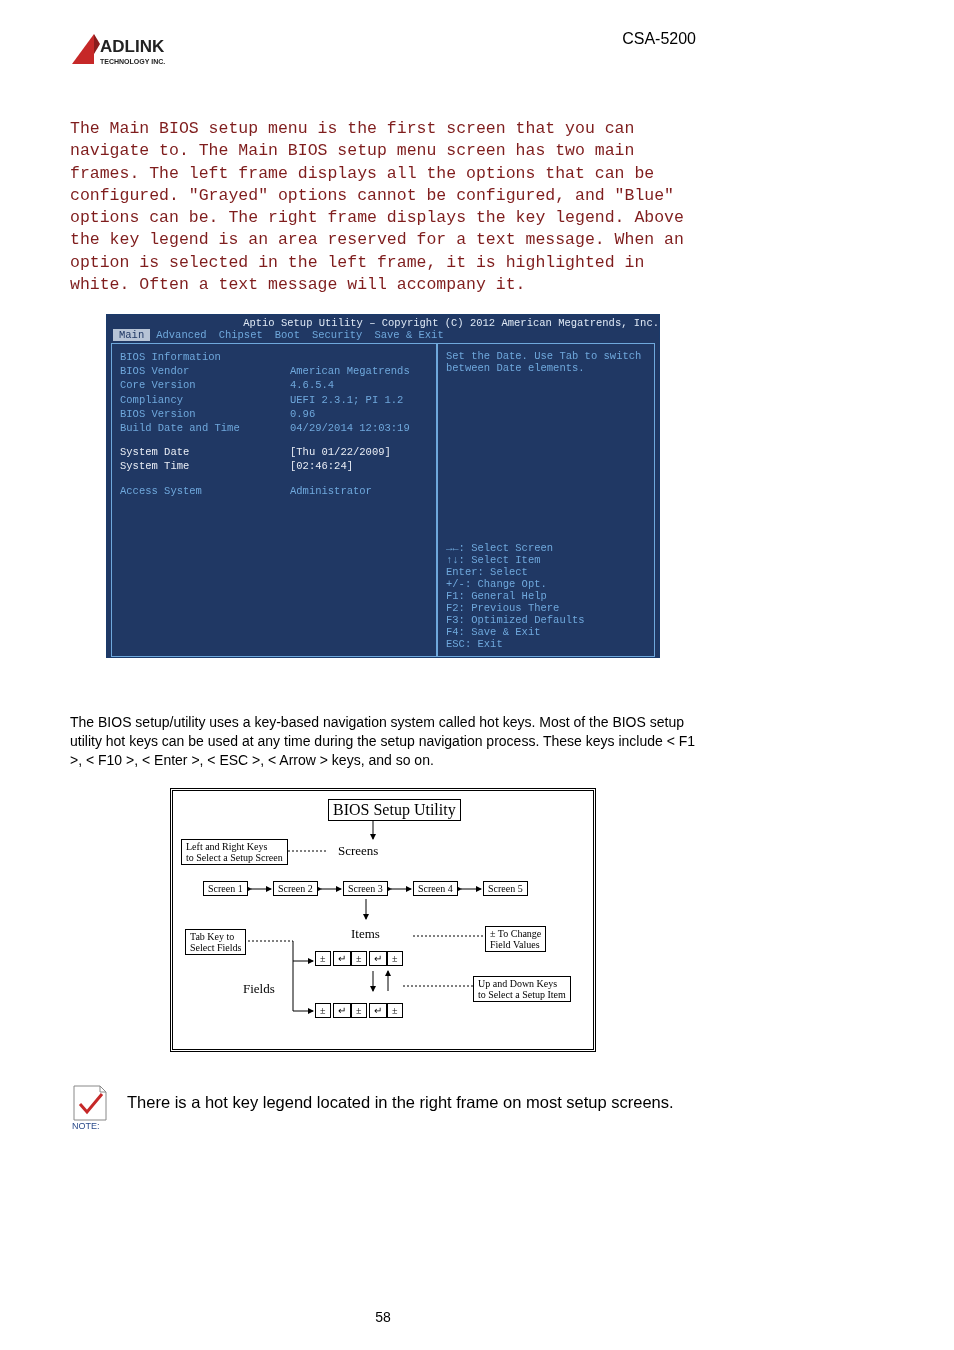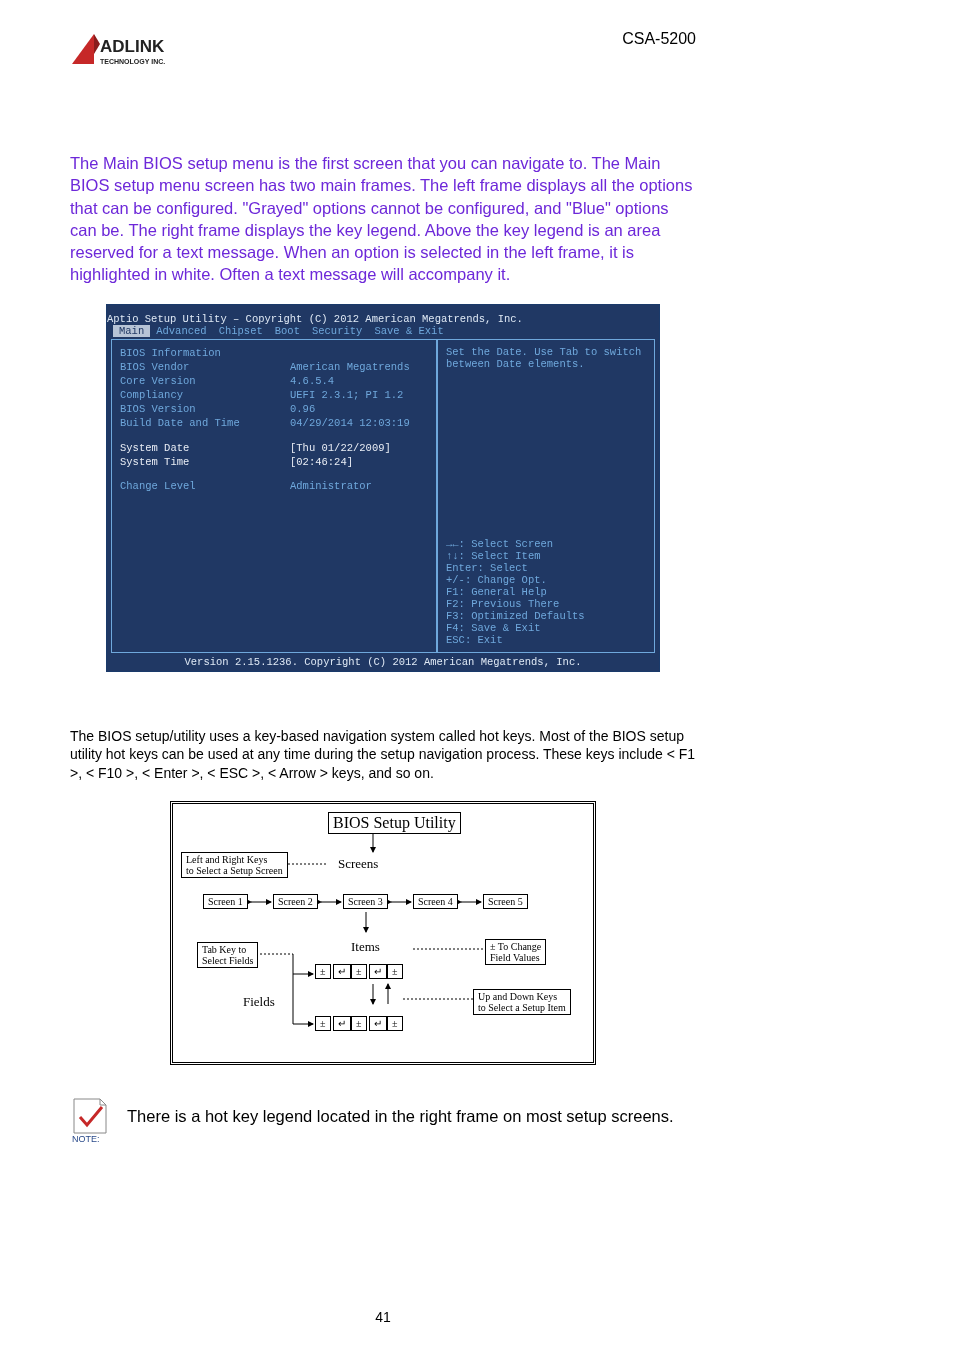--- a/index.html
+++ b/index.html
@@ -26,38 +26,39 @@
     width: 120px;
     height: 40px;
     position: relative;
   }
   .logo svg { display: block; }
   .prod {
     font-size: 16px;
     color: #000;
   }
   .body-text {
-    margin-top: 82px;
+    margin-top: 48px;
     font-size: 16.5px;
     line-height: 1.35;
-    color: #6d28d9;
+    color: #7f1d1d;
+    font-family: Liberation Mono, monospace;
   }
   .bios-shot {
     width: 552px;
     margin: 18px auto 0 auto;
     border: 1px solid #1a3a6a;
     font-family: "Courier New", monospace;
     font-size: 10.5px;
     background: #203864;
   }
   .bios-titlebar {
     background: #203864;
     color: #dfe9f5;
-    text-align: left;
-    padding: 8px 0 0 0;
+    text-align: right;
+    padding: 2px 0 0 0;
     font-size: 10.5px;
   }
   .bios-tabs {
     background: #203864;
     padding: 0 6px 2px 6px;
     color: #6fa8dc;
   }
   .bios-tabs span { padding: 0 6px; }
   .bios-tabs .active {
     background: #b7c4d6;
@@ -197,40 +198,39 @@
         <div class="bios-row">
             <div class="bios-label bios-white">System Date</div>
             <div class="bios-val bios-white">[Thu 01/22/2009]</div>
           </div>
         <div class="bios-row">
             <div class="bios-label bios-white">System Time</div>
             <div class="bios-val bios-white">[02:46:24]</div>
           </div>
         <div style="height:10px"></div>
         <div class="bios-row">
-            <div class="bios-label">Change Level</div>
+            <div class="bios-label">Access System</div>
             <div class="bios-val">Administrator</div>
           </div>
       </div>
       <div class="bios-right">
         <div>Set the Date. Use Tab to switch between Date elements.</div>
         <div>
           <div>→←: Select Screen</div>
           <div>↑↓: Select Item</div>
           <div>Enter: Select</div>
           <div>+/-: Change Opt.</div>
           <div>F1: General Help</div>
           <div>F2: Previous There</div>
           <div>F3: Optimized Defaults</div>
           <div>F4: Save &amp; Exit</div>
           <div>ESC: Exit</div>
         </div>
       </div>
     </div>
-    <div class="bios-footer">Version 2.15.1236. Copyright (C) 2012 American Megatrends, Inc.</div>
   </div>
 
   <div class="para2">The BIOS setup/utility uses a key-based navigation system called hot keys. Most of the BIOS setup utility hot keys can be used at any time during the setup navigation process. These keys include &lt; F1 &gt;, &lt; F10 &gt;, &lt; Enter &gt;, &lt; ESC &gt;, &lt; Arrow &gt; keys, and so on.</div>
 
   <div class="diagram-wrap">
     <svg width="400" height="240" style="position:absolute;left:0;top:0;">
       <defs>
         <marker id="ah" markerWidth="6" markerHeight="6" refX="5" refY="3" orient="auto">
           <path d="M0,0 L6,3 L0,6 Z" fill="#000"></path>
         </marker>
@@ -266,21 +266,21 @@
     <div class="d-box" style="left:8px;top:48px;white-space:pre;">Left and Right Keys
 to Select a Setup Screen</div>
     <div class="d-label" style="left:165px;top:52px;font-size:13px;">Screens</div>
 
     <div class="d-box" style="left:30px;top:90px;">Screen 1</div>
     <div class="d-box" style="left:100px;top:90px;">Screen 2</div>
     <div class="d-box" style="left:170px;top:90px;">Screen 3</div>
     <div class="d-box" style="left:240px;top:90px;">Screen 4</div>
     <div class="d-box" style="left:310px;top:90px;">Screen 5</div>
 
-    <div class="d-box" style="left:24px;top:138px;white-space:pre;font-family:Liberation Serif, serif;">Tab Key to
+    <div class="d-box" style="left:12px;top:138px;white-space:pre;font-family:Liberation Serif, serif;">Tab Key to
 Select Fields</div>
     <div class="d-label" style="left:178px;top:135px;font-size:13px;">Items</div>
     <div class="d-box" style="left:312px;top:135px;white-space:pre;">± To Change
 Field Values</div>
 
     <div class="d-box" style="left:142px;top:160px;">±</div>
     <div class="d-box" style="left:160px;top:160px;">↵</div>
     <div class="d-box" style="left:178px;top:160px;">±</div>
     <div class="d-box" style="left:196px;top:160px;">↵</div>
     <div class="d-box" style="left:214px;top:160px;">±</div>
@@ -301,14 +301,14 @@
       <svg width="42" height="48" viewBox="0 0 42 48">
         <path d="M4 4 H30 L36 10 V38 H4 Z" fill="none" stroke="#888" stroke-width="1"></path>
         <path d="M30 4 L30 10 L36 10" fill="none" stroke="#888"></path>
         <path d="M10 22 L17 30 L32 12" fill="none" stroke="#c62828" stroke-width="3"></path>
         <text x="2" y="47" font-size="9" font-family="Arial" fill="#2a4a8a" text-decoration="underline">NOTE:</text>
       </svg>
     </div>
     <div class="note-text">There is a hot key legend located in the right frame on most setup screens.</div>
   </div>
 
-  <div class="pagenum">41</div>
+  <div class="pagenum">58</div>
 </div>
 
 </body></html>

